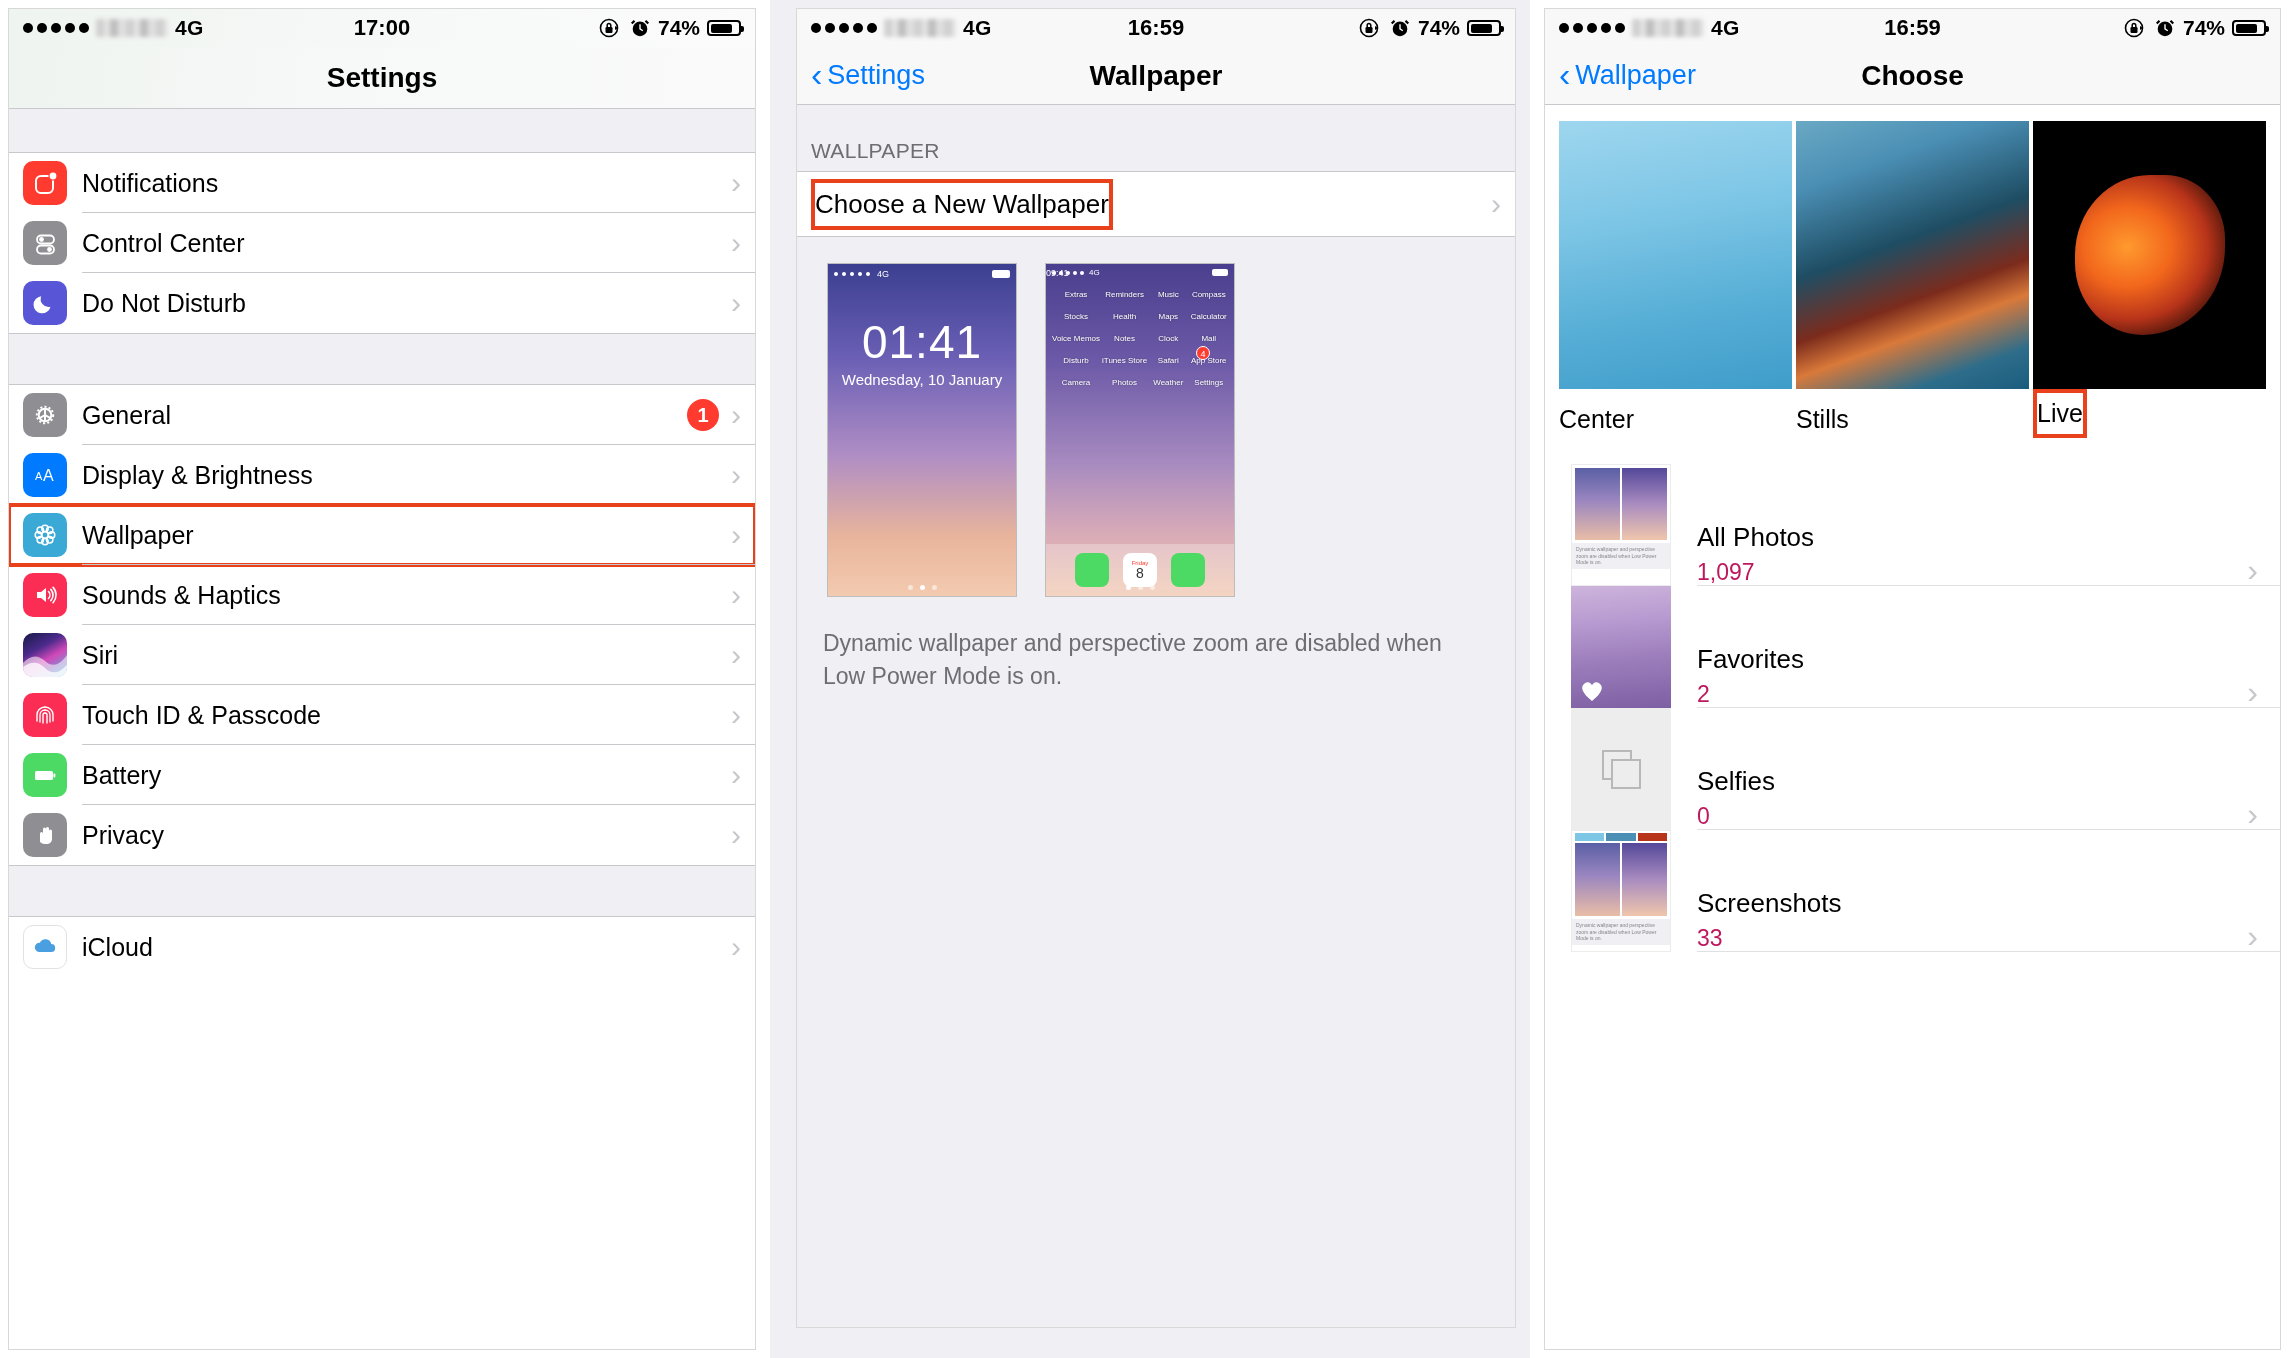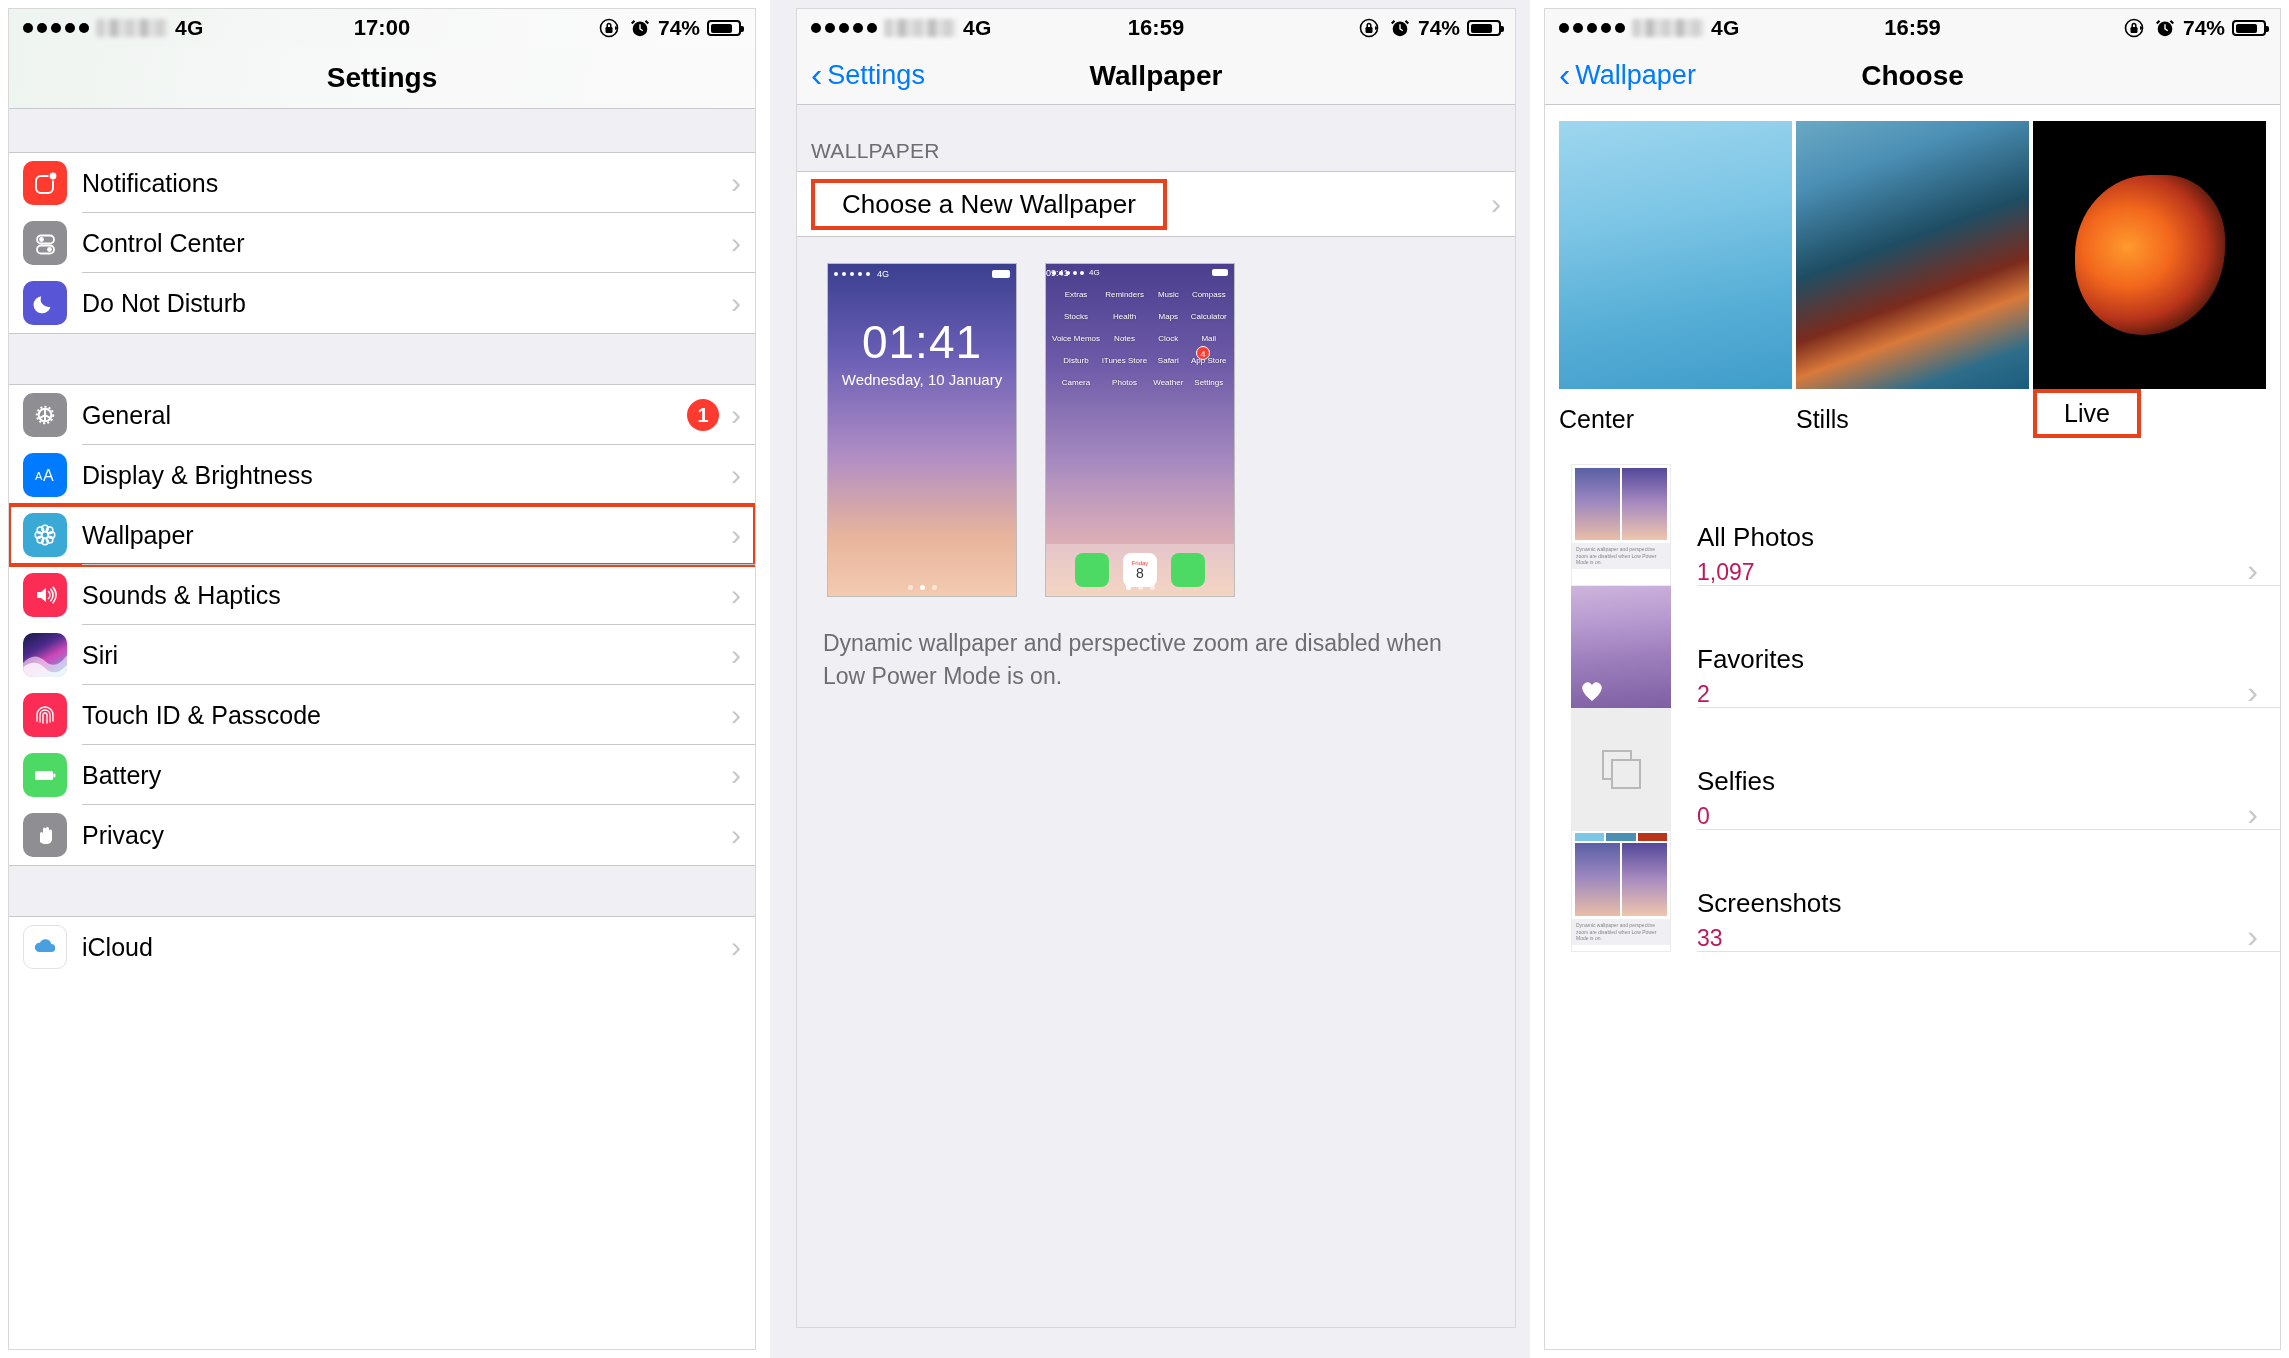--- a/index.html
+++ b/index.html
@@ -75,21 +75,21 @@
         display:flex; align-items:center; justify-content:center; }
   .ic svg { display:block; }
   .row-label { font-size:25px; color:#000; }
   .row-right { margin-left:auto; display:flex; align-items:center; gap:12px; padding-right:14px;}
   .badge { background:#ff3b30; color:#fff; border-radius:50%; width:32px; height:32px;
            display:flex; align-items:center; justify-content:center; font-size:20px; font-weight:600;}
   .disc { color:#c7c7cc; font-size:30px; line-height:1; font-weight:300;}
 
   
   .hl-row { outline: 4px solid #e8411b; outline-offset:-2px; z-index:3; }
-  .hl-box { display:inline-block; border:4px solid #e8411b; padding:6px 27px; }
+  .hl-box { display:inline-block; border:4px solid #e8411b; padding:6px 0; }
 
   
   .section-hdr { padding:34px 0 8px 14px; font-size:21px; color:#6d6d72; letter-spacing:.3px;}
   .p2-list { background:#fff; border-top:1px solid #c8c7cc; border-bottom:1px solid #c8c7cc; }
   .p2-row { display:flex; align-items:center; height:64px; padding:0 14px; background:#fff; cursor:pointer;}
   .p2-row-label { font-size:26px; }
 
   .previews { display:flex; gap:28px; padding:26px 18px 0 30px; }
   .prev { width:190px; height:334px; border:1px solid #bdbdbd; position:relative; overflow:hidden;}
   .prev-lock { background:linear-gradient(180deg,#3b3f8f 0%,#6a5fb5 28%,#b08ec4 58%,#e8b49c 82%,#f3cbb0 100%);}

